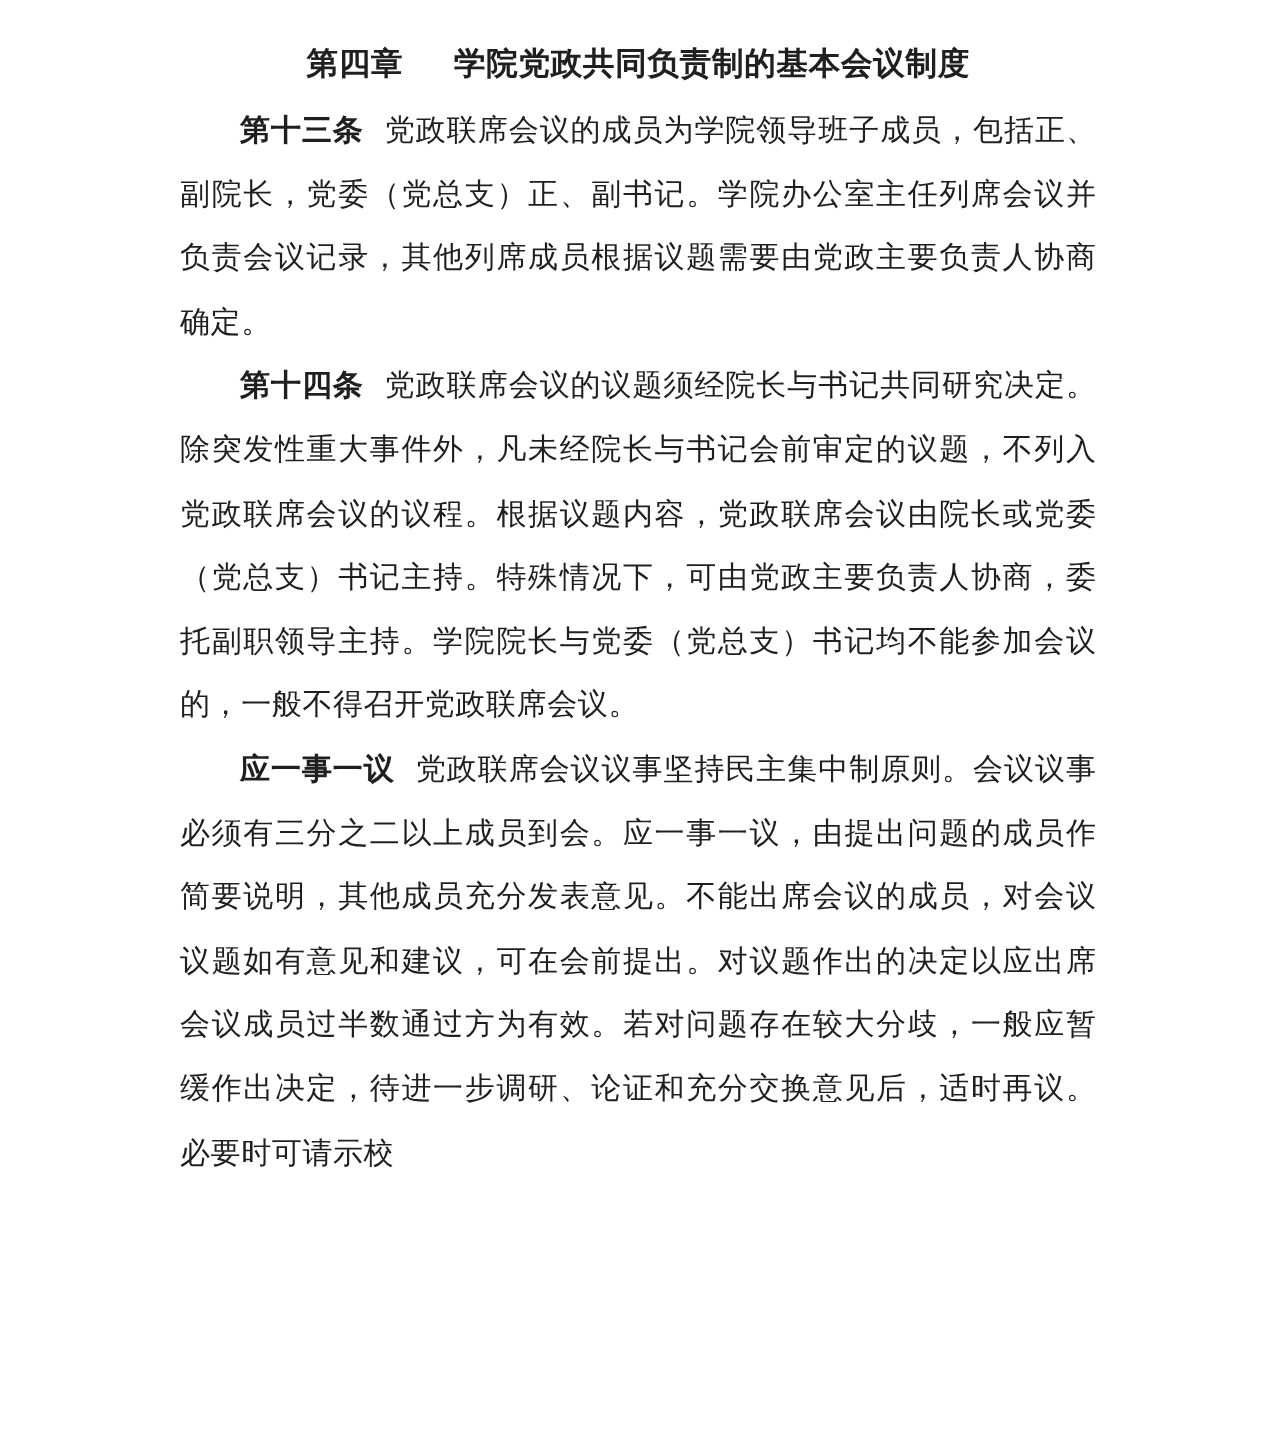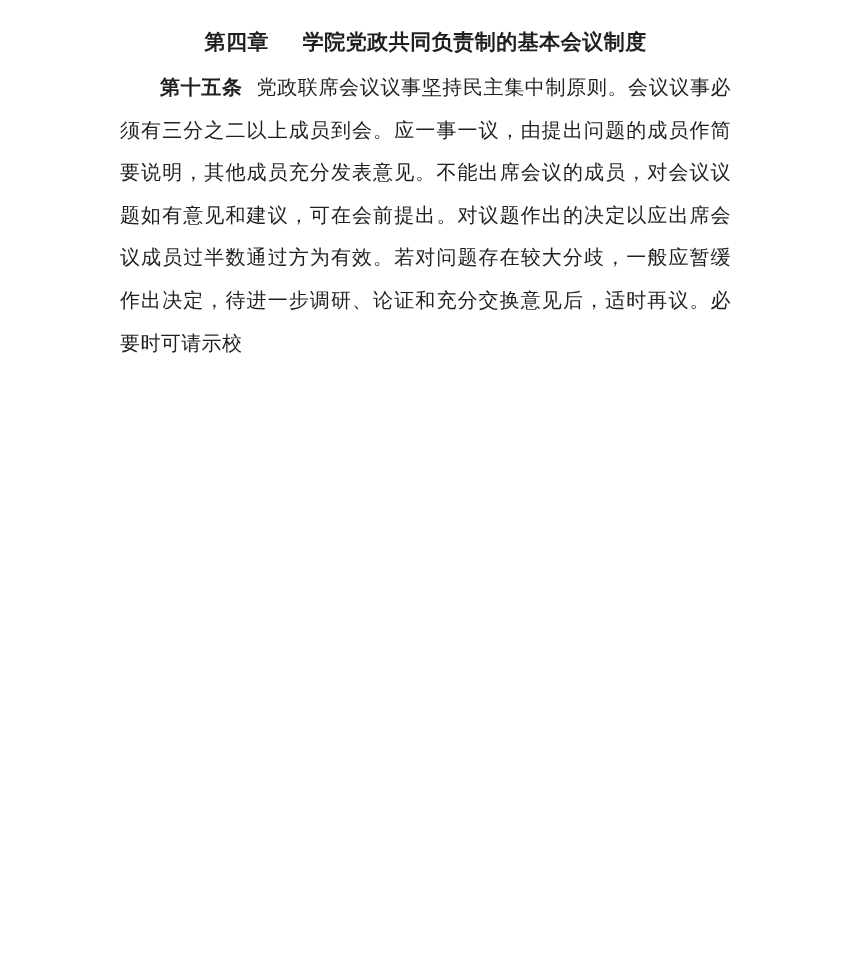--- a/index.html
+++ b/index.html
@@ -56,19 +56,25 @@
 
 <div class="page" style="background: rgb(255, 255, 255); color: rgb(31, 31, 31); border-radius: 17px;">
   <h1 class="chapter-title">
     <span class="chapter-no">第四章</span>
     <span class="chapter-name">学院党政共同负责制的基本会议制度</span>
   </h1>
 
   <div class="article-list" id="articles">
 
 
-
+  <p class="article">
+    <span class="article-no">第十三条</span><span class="article-text">党政联席会议的成员为学院领导班子成员，包括正、副院长，党委（党总支）正、副书记。学院办公室主任列席会议并负责会议记录，其他列席成员根据议题需要由党政主要负责人协商确定。</span>
+  </p>
 
   <p class="article">
-    <span class="article-no">第十五条</span><span class="article-text">党政联席会议议事坚持民主集中制原则。会议议事必须有三分之二以上成员到会。应一事一议，由提出问题的成员作简要说明，其他成员充分发表意见。不能出席会议的成员，对会议议题如有意见和建议，可在会前提出。对议题作出的决定以应出席会议成员过半数通过方为有效。若对问题存在较大分歧，一般应暂缓作出决定，待进一步调研、论证和充分交换意见后，适时再议。必要时可请示校</span>
+    <span class="article-no">第十四条</span><span class="article-text">党政联席会议的议题须经院长与书记共同研究决定。除突发性重大事件外，凡未经院长与书记会前审定的议题，不列入党政联席会议的议程。根据议题内容，党政联席会议由院长或党委（党总支）书记主持。特殊情况下，可由党政主要负责人协商，委托副职领导主持。学院院长与党委（党总支）书记均不能参加会议的，一般不得召开党政联席会议。</span>
+  </p>
+
+  <p class="article">
+    <span class="article-no">应一事一议</span><span class="article-text">党政联席会议议事坚持民主集中制原则。会议议事必须有三分之二以上成员到会。应一事一议，由提出问题的成员作简要说明，其他成员充分发表意见。不能出席会议的成员，对会议议题如有意见和建议，可在会前提出。对议题作出的决定以应出席会议成员过半数通过方为有效。若对问题存在较大分歧，一般应暂缓作出决定，待进一步调研、论证和充分交换意见后，适时再议。必要时可请示校</span>
   </p>
 </div>
 </div>
 
 </body></html>

